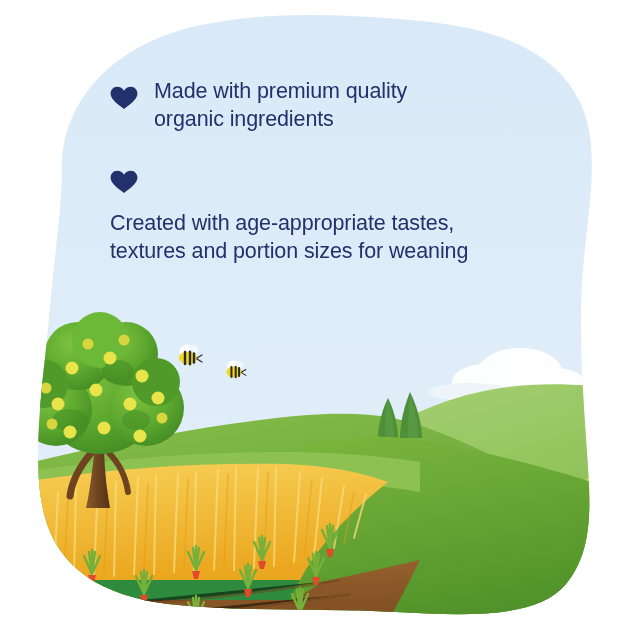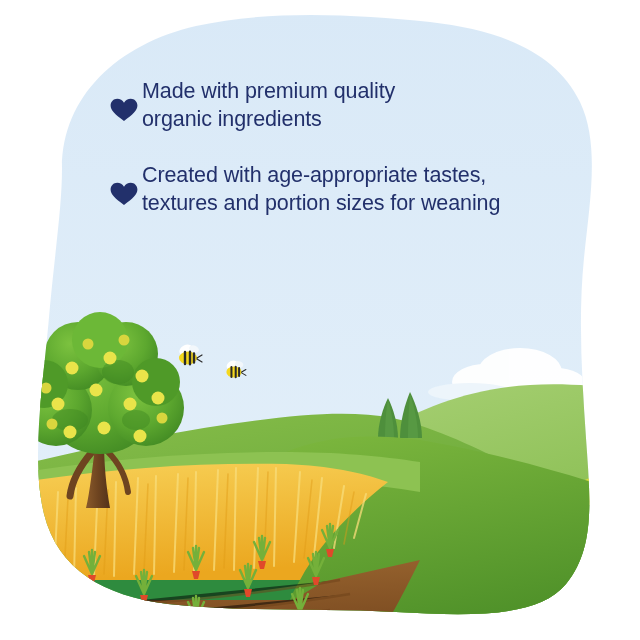--- a/index.html
+++ b/index.html
@@ -1,25 +1,25 @@
 <!DOCTYPE html>
 <html><head>
 <meta charset="utf-8">
 <style>
   html,body{margin:0;padding:0;background:#ffffff;}
   body{width:640px;height:640px;overflow:hidden;font-family:"Liberation Sans",sans-serif;}
   #stage{position:relative;width:640px;height:640px;background:#ffffff;}
   #art{position:absolute;inset:0;width:640px;height:640px;display:block;}
   #bullets{position:absolute;left:0;top:0;width:640px;height:340px;}
-  .bullet{position:absolute;display:flex;align-items:center;gap:4px;}
+  .bullet{position:absolute;display:flex;align-items:flex-start;gap:16px;}
   .heart{flex:0 0 auto;width:28px;height:24px;margin-top:8px;}
   .btext{font-family:"Liberation Sans",sans-serif;font-size:21.5px;line-height:1.30;
          color:#22306b;letter-spacing:-0.1px;white-space:pre-line;}
   #b0{left:110px;top:78px;}
-  #b1{left:110px;top:162px;}
+  #b1{left:110px;top:162px;flex-direction:column;}
   #b2{left:110px;top:246px;}
 </style>
 </head>
 <body>
 
 <div id="stage">
 
   <svg id="art" viewBox="0 0 640 640">
     <defs>
       <clipPath id="blob">

